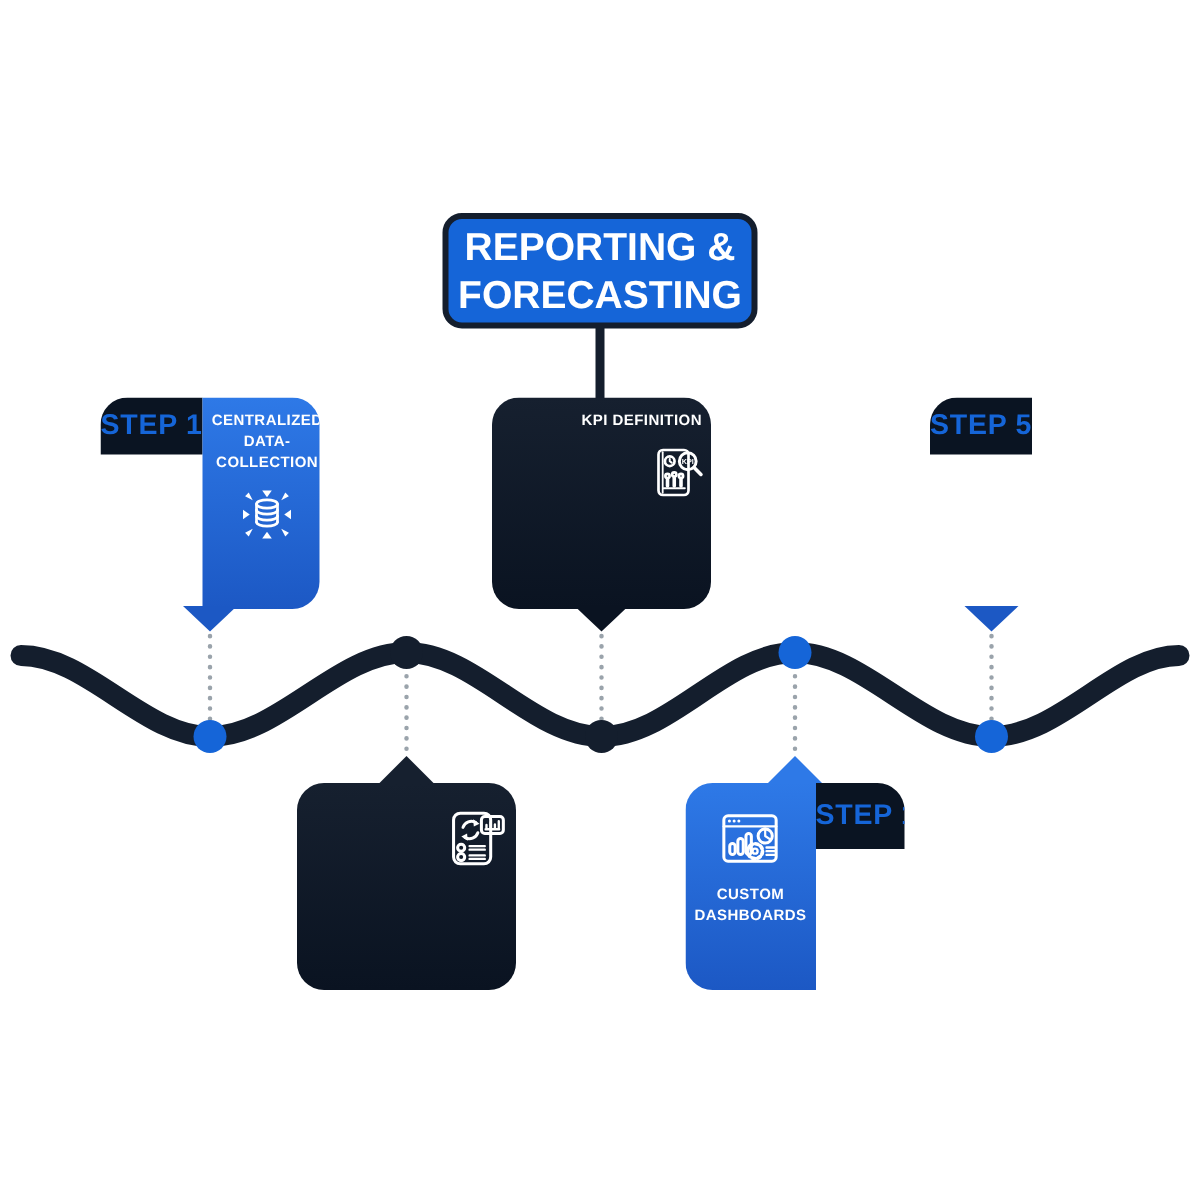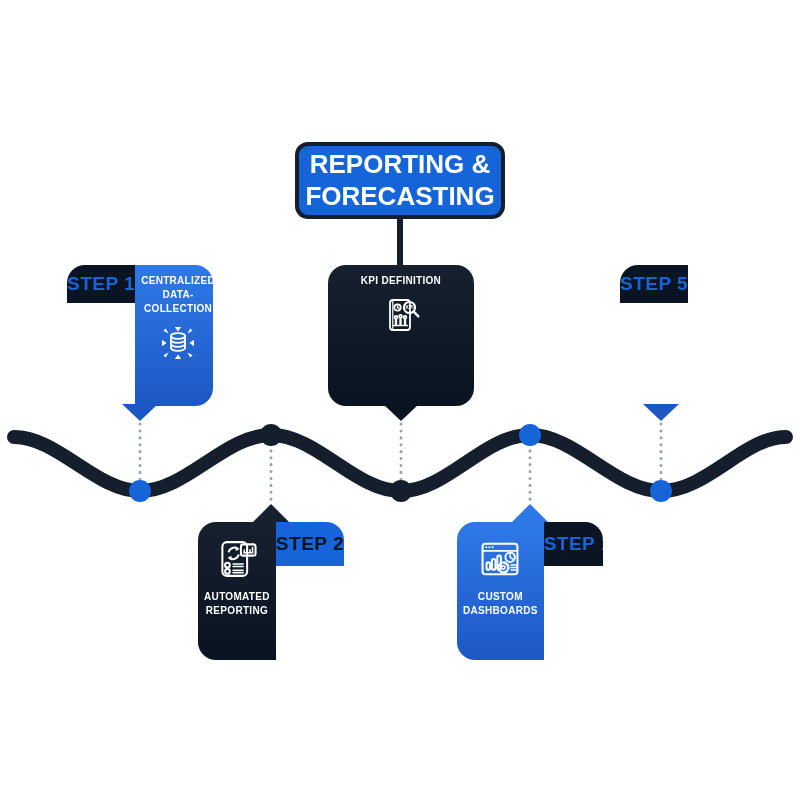--- a/index.html
+++ b/index.html
@@ -38,21 +38,21 @@
   }
   .card-header{height:38px;}
   .card-footer{height:44px;}
   .hdr-dark{background:var(--dark);color:var(--blue);}
   .hdr-blue{background:var(--blue);color:var(--dark);}
   .card-body{
     flex:1 1 auto;display:flex;flex-direction:column;align-items:center;
     color:var(--text_white);text-align:center;
   }
   .body-blue{background:linear-gradient(180deg,var(--blue_bright) 0%,var(--blue_deep) 100%);}
-  .body-dark{background:linear-gradient(180deg,var(--dark_body_top) 0%,var(--dark_body_bottom) 100%);}
+  .body-dark{background:linear-gradient(180deg,var(--dark_body_top) 0%,var(--dark_body_bottom) 100%);align-items:flex-end;}
   .card-title{
     font-weight:bold;font-size:10px;line-height:1.4;letter-spacing:0.3px;
     padding:0 6px;
   }
   .top-row .card-title{margin-top:9px;}
   .bottom-row .card-title{margin-top:4px;}
   .card-icon{flex:0 0 auto;display:flex;align-items:center;justify-content:center;}
   .top-row .card-icon{margin-top:3px;}
   .bottom-row .card-icon{margin-top:10px;}
   .icon-svg{stroke:#fff;stroke-width:1.8;fill:none;stroke-linecap:round;stroke-linejoin:round;}
@@ -123,24 +123,20 @@
           <polygon class="icon-fill" points="22.6,12.6 26.4,15.2 23,16.9"></polygon>
           <path d="M25.4 20.6 A5.2 5.2 0 0 1 17.8 23.4"></path>
           <polygon class="icon-fill" points="19.4,25.4 15.6,22.8 19,21.1"></polygon>
           <rect x="27.5" y="11" width="13" height="10" rx="2"></rect>
           <path d="M30 18.5 H38 M30.5 18 V16 M33 18 V14.5 M35.5 18 V15.7 M37.8 18 V13.8" stroke-width="1.4"></path>
           <circle cx="15.5" cy="29.5" r="2.1"></circle>
           <circle cx="15.5" cy="35" r="2.1"></circle>
           <path d="M20.5 28.5 H29.5 M20.5 30.6 H29.5 M20.5 34 H29.5 M20.5 36.1 H29.5" stroke-width="1.4"></path>
         </svg>
       </div>
-      <div class="card-title">AUTOMATED REPORTING</div>
-    </div>
-    <div class="card-footer hdr-blue">
-      <span>STEP 2</span>
     </div>
   </div>
 
   <div class="card top-row" style="left:328px">
     <div class="card-body body-dark">
       <div class="card-title">KPI DEFINITION</div>
       <div class="card-icon">
         <svg class="icon-svg" width="48" height="48" viewBox="0 0 48 48">
           <rect x="13" y="9" width="20" height="30" rx="3"></rect>
           <path d="M15.8 10.5 V37.5" stroke-width="1.2"></path>

